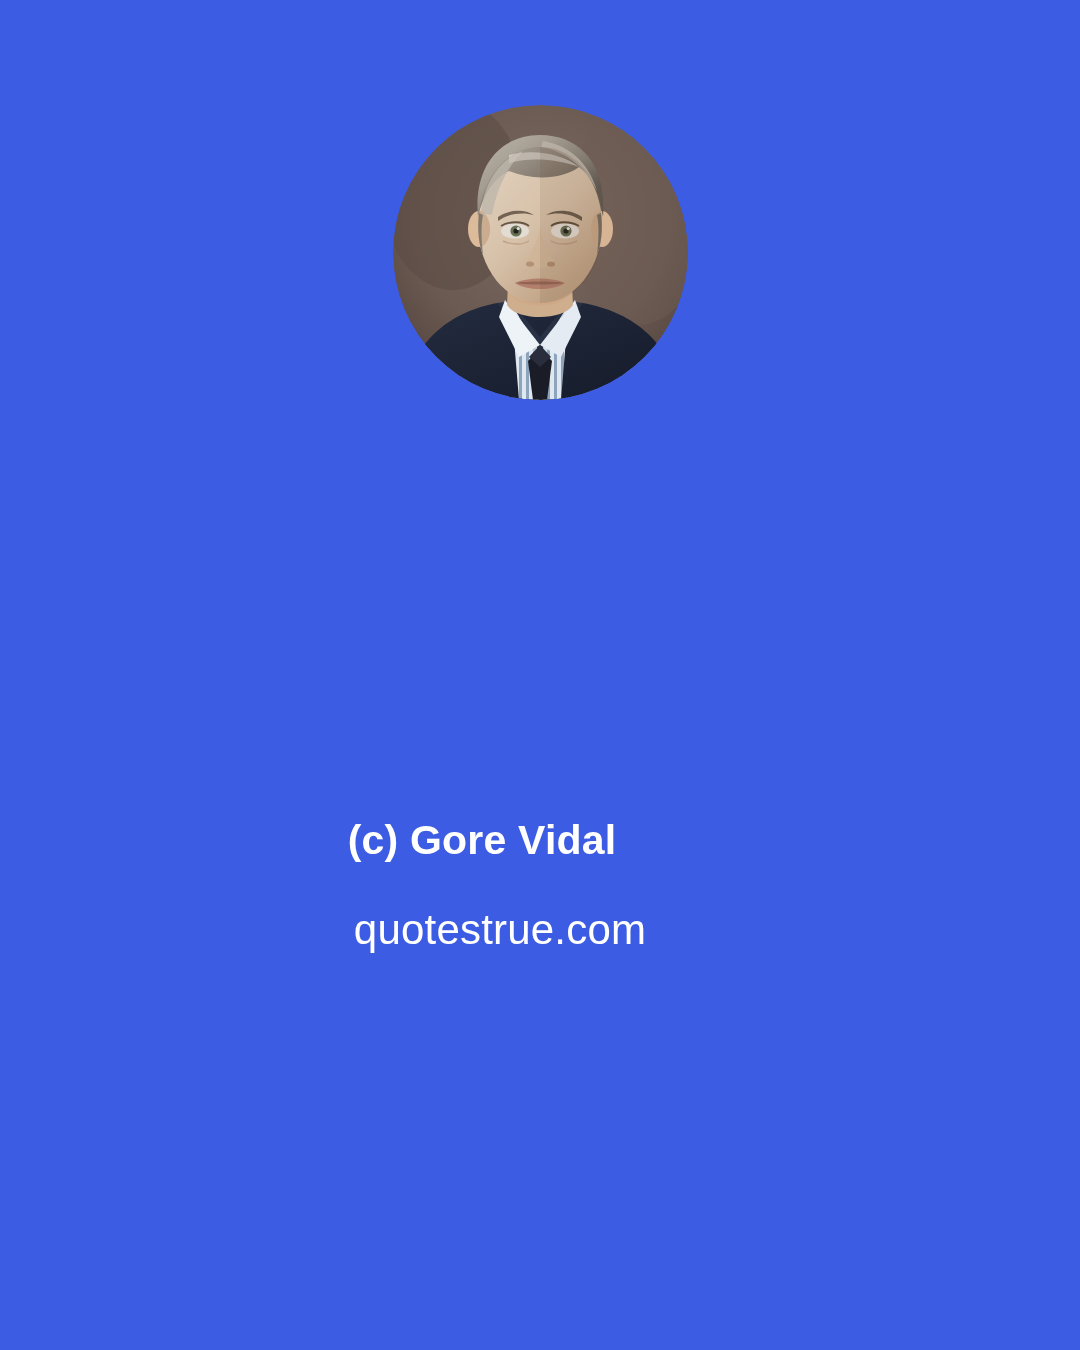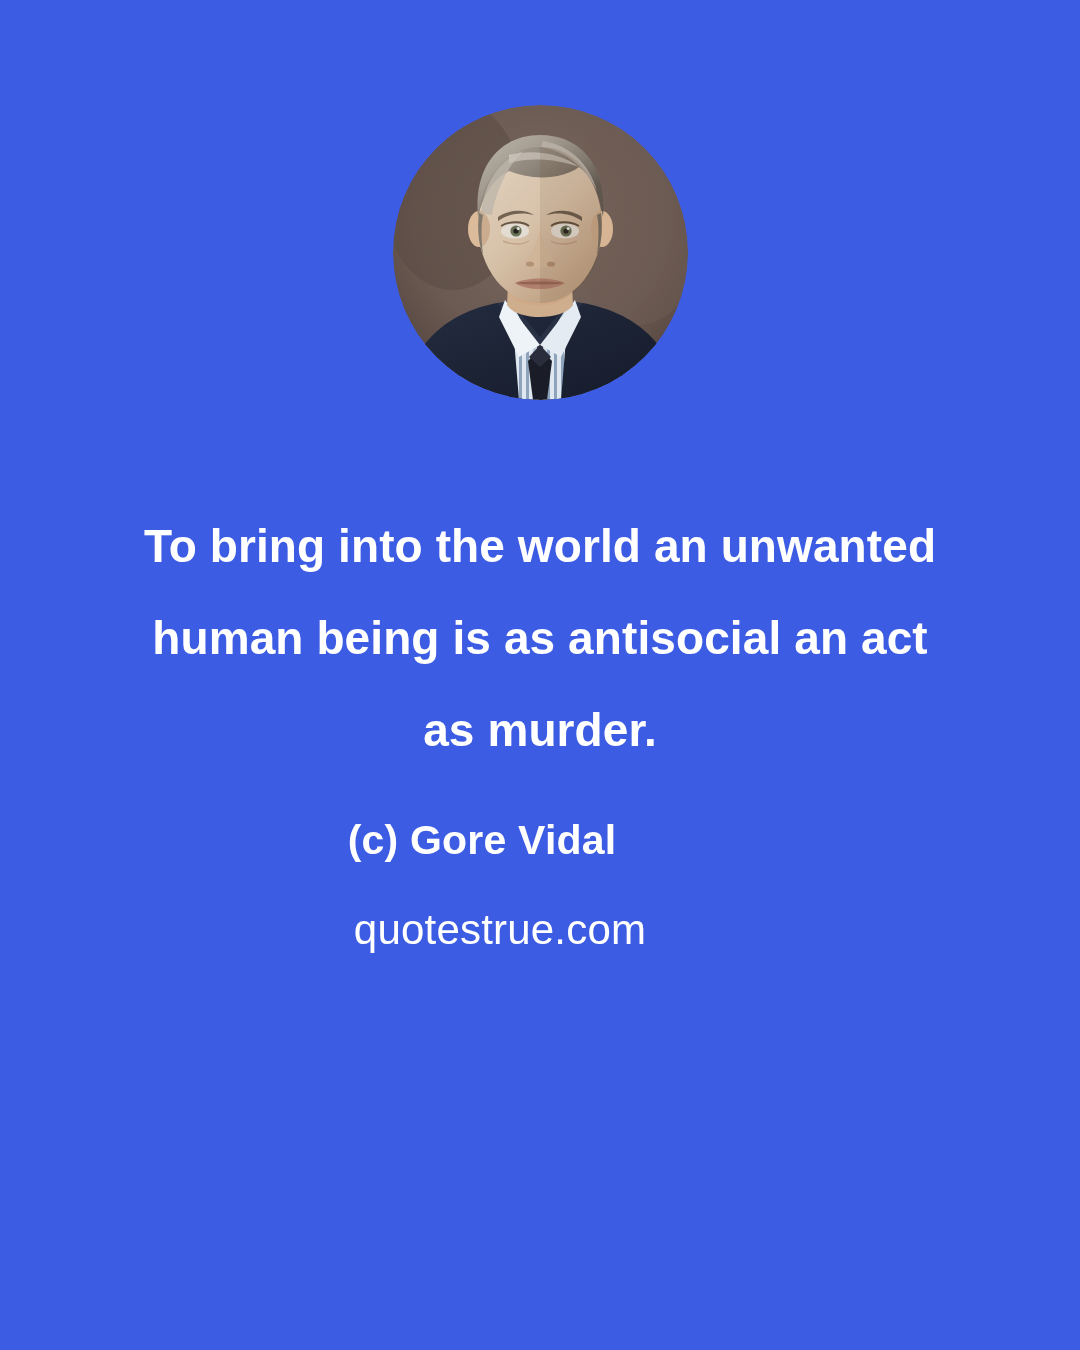--- a/index.html
+++ b/index.html
@@ -187,23 +187,18 @@
 
         <path d="M 118 190 C 130 200 164 200 176 190 C 166 204 128 204 118 190 Z" fill="#cfa икон" opacity="0"></path>
         <path d="M 118 190 C 130 200 164 200 176 190 C 166 204 128 204 118 190 Z" fill="#cba27f" opacity="0.45"></path>
 
         <ellipse cx="147" cy="120" rx="62" ry="78" fill="#3a2a1c" opacity="0.1"></ellipse>
         <path d="M 147 42 C 185 42 209 76 209 120 C 209 170 182 198 147 198 L 147 42 Z" fill="#6b4e33" opacity="0.12"></path>
       </g>
     </svg>
   </div>
 
-  <div id="quote-body">
-    <span class="quote-line">To bring into the world an unwanted</span>
-    <span class="quote-line">human being is as antisocial an act</span>
-    <span class="quote-line">as murder.</span>
-  </div>
 
   <div id="author-attribution">(c) Gore Vidal</div>
 
   <div id="site-credit">quotestrue.com</div>
 
 </div>
 
 </body></html>

